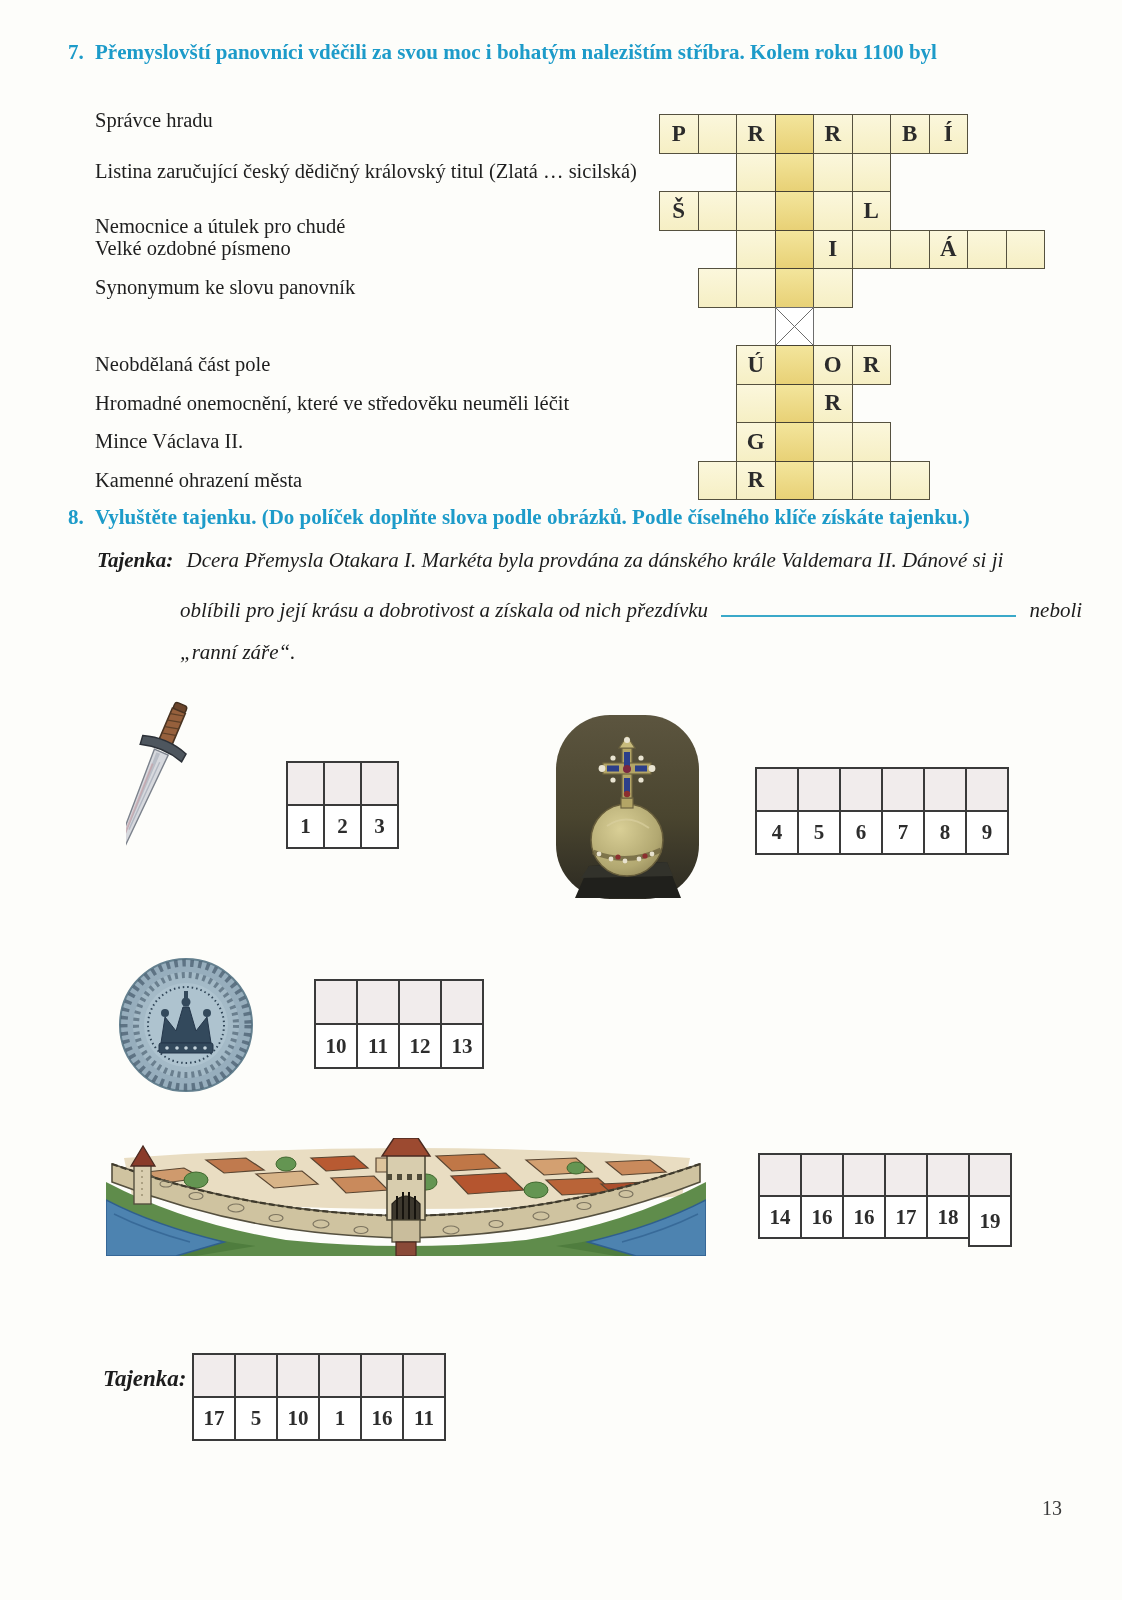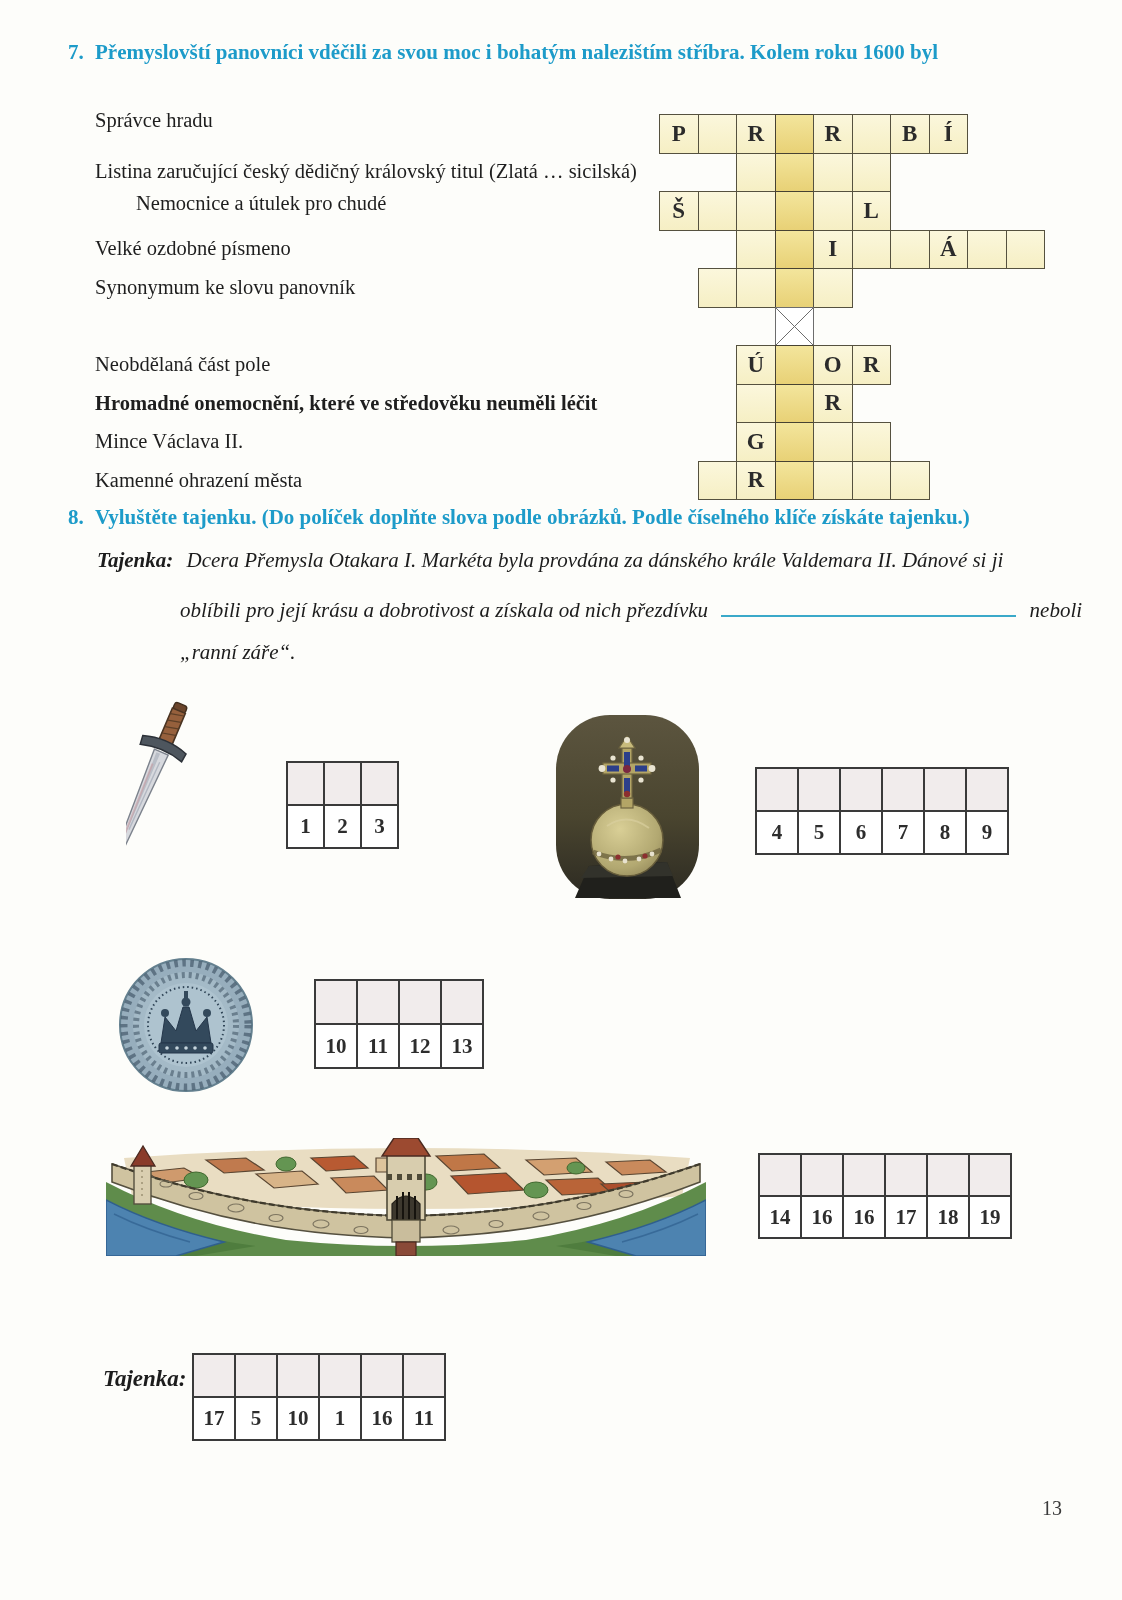--- a/index.html
+++ b/index.html
@@ -52,30 +52,30 @@
   .fig{position:absolute;}
   
   .page-num{position:absolute;font-size:20px;color:#3a3a3a;}
 </style>
 </head>
 <body>
 
 <div class="page">
 
   <div class="q-num" style="left:68px;top:40px;">7.</div>
-  <div class="q-head" style="left:95px;top:40px;">Přemyslovští panovníci vděčili za svou moc i bohatým nalezištím stříbra. Kolem roku 1600 byl</div>
+  <div class="q-head" style="left:95px;top:40px;">Přemyslovští panovníci vděčili za svou moc i bohatým nalezištím stříbra. Kolem roku 1100 byl</div>
 
   <div class="clue" style="top:107px;">Správce hradu</div>
   <div class="clue" style="top:158px;">Listina zaručující český dědičný královský titul (Zlatá … sicilská)</div>
-  <div class="clue" style="top:190px;margin-left:41px;">Nemocnice a útulek pro chudé</div>
+  <div class="clue" style="top:213px;">Nemocnice a útulek pro chudé</div>
   <div class="clue" style="top:235px;">Velké ozdobné písmeno</div>
   <div class="clue" style="top:274px;">Synonymum ke slovu panovník</div>
 
   <div class="clue" style="top:351px;">Neobdělaná část pole</div>
-  <div class="clue" style="top:390px;font-weight:bold;">Hromadné onemocnění, které ve středověku neuměli léčit</div>
+  <div class="clue" style="top:390px;">Hromadné onemocnění, které ve středověku neuměli léčit</div>
   <div class="clue" style="top:428px;">Mince Václava II.</div>
   <div class="clue" style="top:467px;">Kamenné ohrazení města</div>
 
   <div id="crossword">
       <div class="cw-cell" style="left: 0px; top: 0px;">P</div>
       <div class="cw-cell" style="left: 38.5px; top: 0px;"></div>
       <div class="cw-cell" style="left: 77px; top: 0px;">R</div>
       <div class="cw-cell hl" style="left: 115.5px; top: 0px;"></div>
       <div class="cw-cell" style="left: 154px; top: 0px;">R</div>
       <div class="cw-cell" style="left: 192.5px; top: 0px;"></div>
@@ -355,21 +355,21 @@
           <div class="strip-cell gray" style="width: 44px; height: 44px;"></div>
           <div class="strip-cell gray" style="width: 44px; height: 44px;"></div>
           <div class="strip-cell gray" style="width: 44px; height: 44px;"></div>
         </div>
         <div class="strip-row bottom">
           <div class="strip-cell num" style="width: 44px; height: 44px;">14</div>
           <div class="strip-cell num" style="width: 44px; height: 44px;">16</div>
           <div class="strip-cell num" style="width: 44px; height: 44px;">16</div>
           <div class="strip-cell num" style="width: 44px; height: 44px;">17</div>
           <div class="strip-cell num" style="width: 44px; height: 44px;">18</div>
-          <div class="strip-cell num" style="width: 44px; height: 44px;">19</div>
+          <div class="strip-cell num" style="width: 44px; height: 52px;">19</div>
         </div>
       </div>
       <div class="strip" style="left: 192px; top: 1353px;">
         <div class="strip-row">
           <div class="strip-cell gray" style="width: 44px; height: 45px;"></div>
           <div class="strip-cell gray" style="width: 44px; height: 45px;"></div>
           <div class="strip-cell gray" style="width: 44px; height: 45px;"></div>
           <div class="strip-cell gray" style="width: 44px; height: 45px;"></div>
           <div class="strip-cell gray" style="width: 44px; height: 45px;"></div>
           <div class="strip-cell gray" style="width: 44px; height: 45px;"></div>

